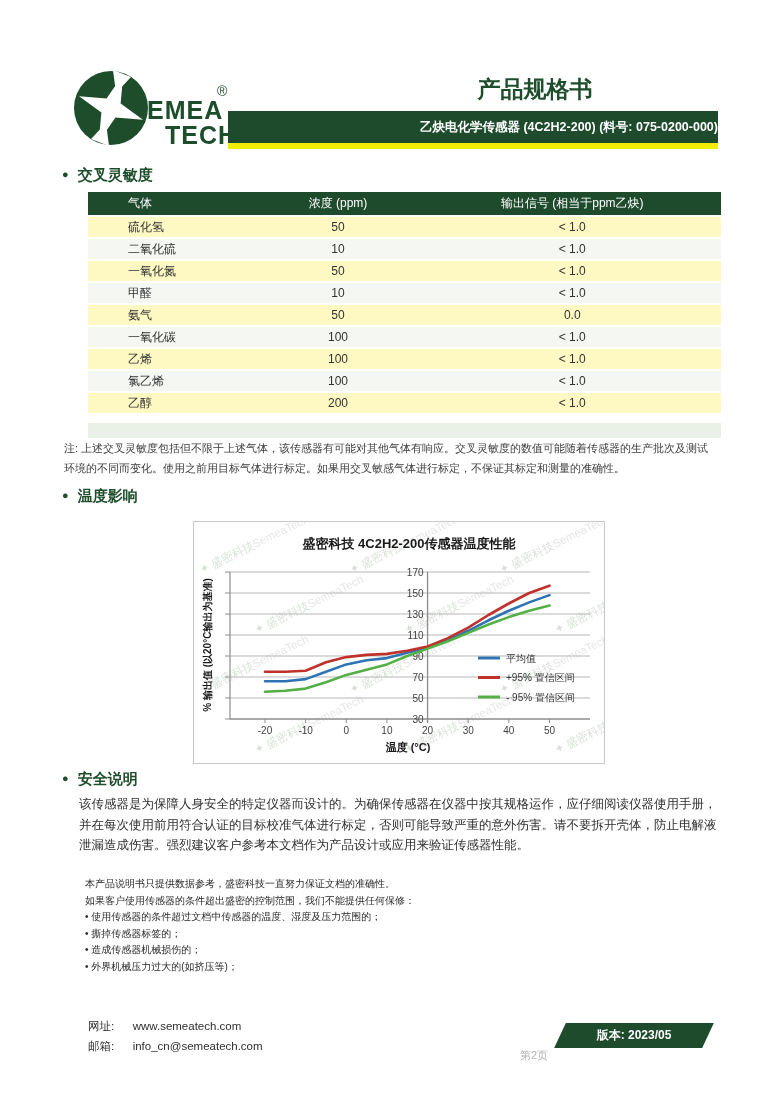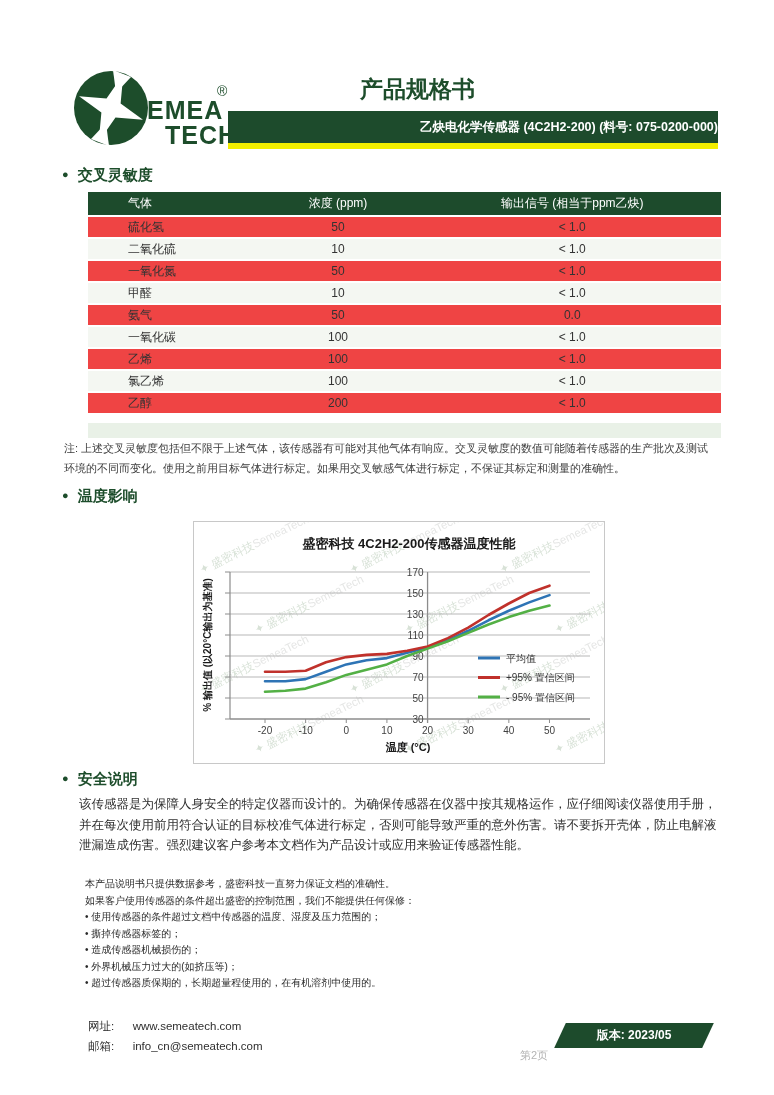--- a/index.html
+++ b/index.html
@@ -1,39 +1,39 @@
 <!DOCTYPE html>
 <html><head>
 <meta charset="utf-8">
 <style>
   html,body{margin:0;padding:0;background:#e8e8e8;}
   .page{position:relative;width:774px;height:1095px;background:#ffffff;margin:0 auto;
         font-family:"Liberation Sans",sans-serif;color:#333;overflow:hidden;}
   .abs{position:absolute;}
 
   
-  .doc-title{left:360px;top:74px;width:350px;text-align:left;
+  .doc-title{left:360px;top:74px;width:350px;text-align:center;
              font-size:23px;font-weight:bold;color:#1d4d2b;}
   .banner{left:228px;top:111px;width:490px;height:32px;background:#1d4b2c;
           color:#fff;font-size:12.5px;font-weight:bold;line-height:32px;
           text-align:right;padding-right:0;box-sizing:border-box;}
   .yellow-bar{left:228px;top:143px;width:490px;height:6px;background:#f2ee00;}
 
   
   .sec-head{font-size:15px;font-weight:bold;color:#1d4d2b;}
   .sec-head .bullet{font-size:11px;margin-right:9px;vertical-align:2px;}
 
   
   .cs-table{left:88px;top:192px;width:633px;}
   .t-row{display:grid;grid-template-columns:26% 27% 47%;height:20px;line-height:20px;
          font-size:12px;margin-bottom:2px;}
   .t-head{background:#1d4b2c;color:#fff;height:23px;line-height:23px;margin-bottom:2px;}
   .t-row .c1{text-align:left;padding-left:40px;}
   .t-row .c2,.t-row .c3{text-align:center;}
-  .row-odd{background:#ef4444;}
+  .row-odd{background:#fef9c3;}
   .row-even{background:#f4f7f2;}
   .filler-a{height:8px;background:#ffffff;}
   .filler-b{height:15px;background:#e9f1e7;}
 
   .note{left:64px;top:438px;width:650px;font-size:11px;line-height:20px;color:#3c3c3c;}
 
   
   .chart-box{left:193px;top:521px;width:410px;height:241px;border:1px solid #c8c8c8;
              background:#fff;overflow:hidden;box-sizing:content-box;}
 
@@ -241,21 +241,20 @@
   </div>
   <p class="abs safety-par" style="margin:0;">该传感器是为保障人身安全的特定仪器而设计的。为确保传感器在仪器中按其规格运作，应仔细阅读仪器使用手册，并在每次使用前用符合认证的目标校准气体进行标定，否则可能导致严重的意外伤害。请不要拆开壳体，防止电解液泄漏造成伤害。强烈建议客户参考本文档作为产品设计或应用来验证传感器性能。</p>
 
   <div class="abs disclaimer">
     <div class="disc-line">本产品说明书只提供数据参考，盛密科技一直努力保证文档的准确性。</div>
     <div class="disc-line">如果客户使用传感器的条件超出盛密的控制范围，我们不能提供任何保修：</div>
     <div class="disc-line">• 使用传感器的条件超过文档中传感器的温度、湿度及压力范围的；</div>
     <div class="disc-line">• 撕掉传感器标签的；</div>
     <div class="disc-line">• 造成传感器机械损伤的；</div>
     <div class="disc-line">• 外界机械压力过大的(如挤压等)；</div>
-    <div class="disc-line">• 超过传感器质保期的，长期超量程使用的，在有机溶剂中使用的。</div>
   </div>
 
   <div class="abs" style="left:88px;top:1016px;">
     <span class="f-label">网址:</span>
     <span class="f-value" style="margin-left:14px;">www.semeatech.com</span>
   </div>
   <div class="abs" style="left:88px;top:1036px;">
     <span class="f-label">邮箱:</span>
     <span class="f-value" style="margin-left:14px;">info_cn@semeatech.com</span>
   </div>

